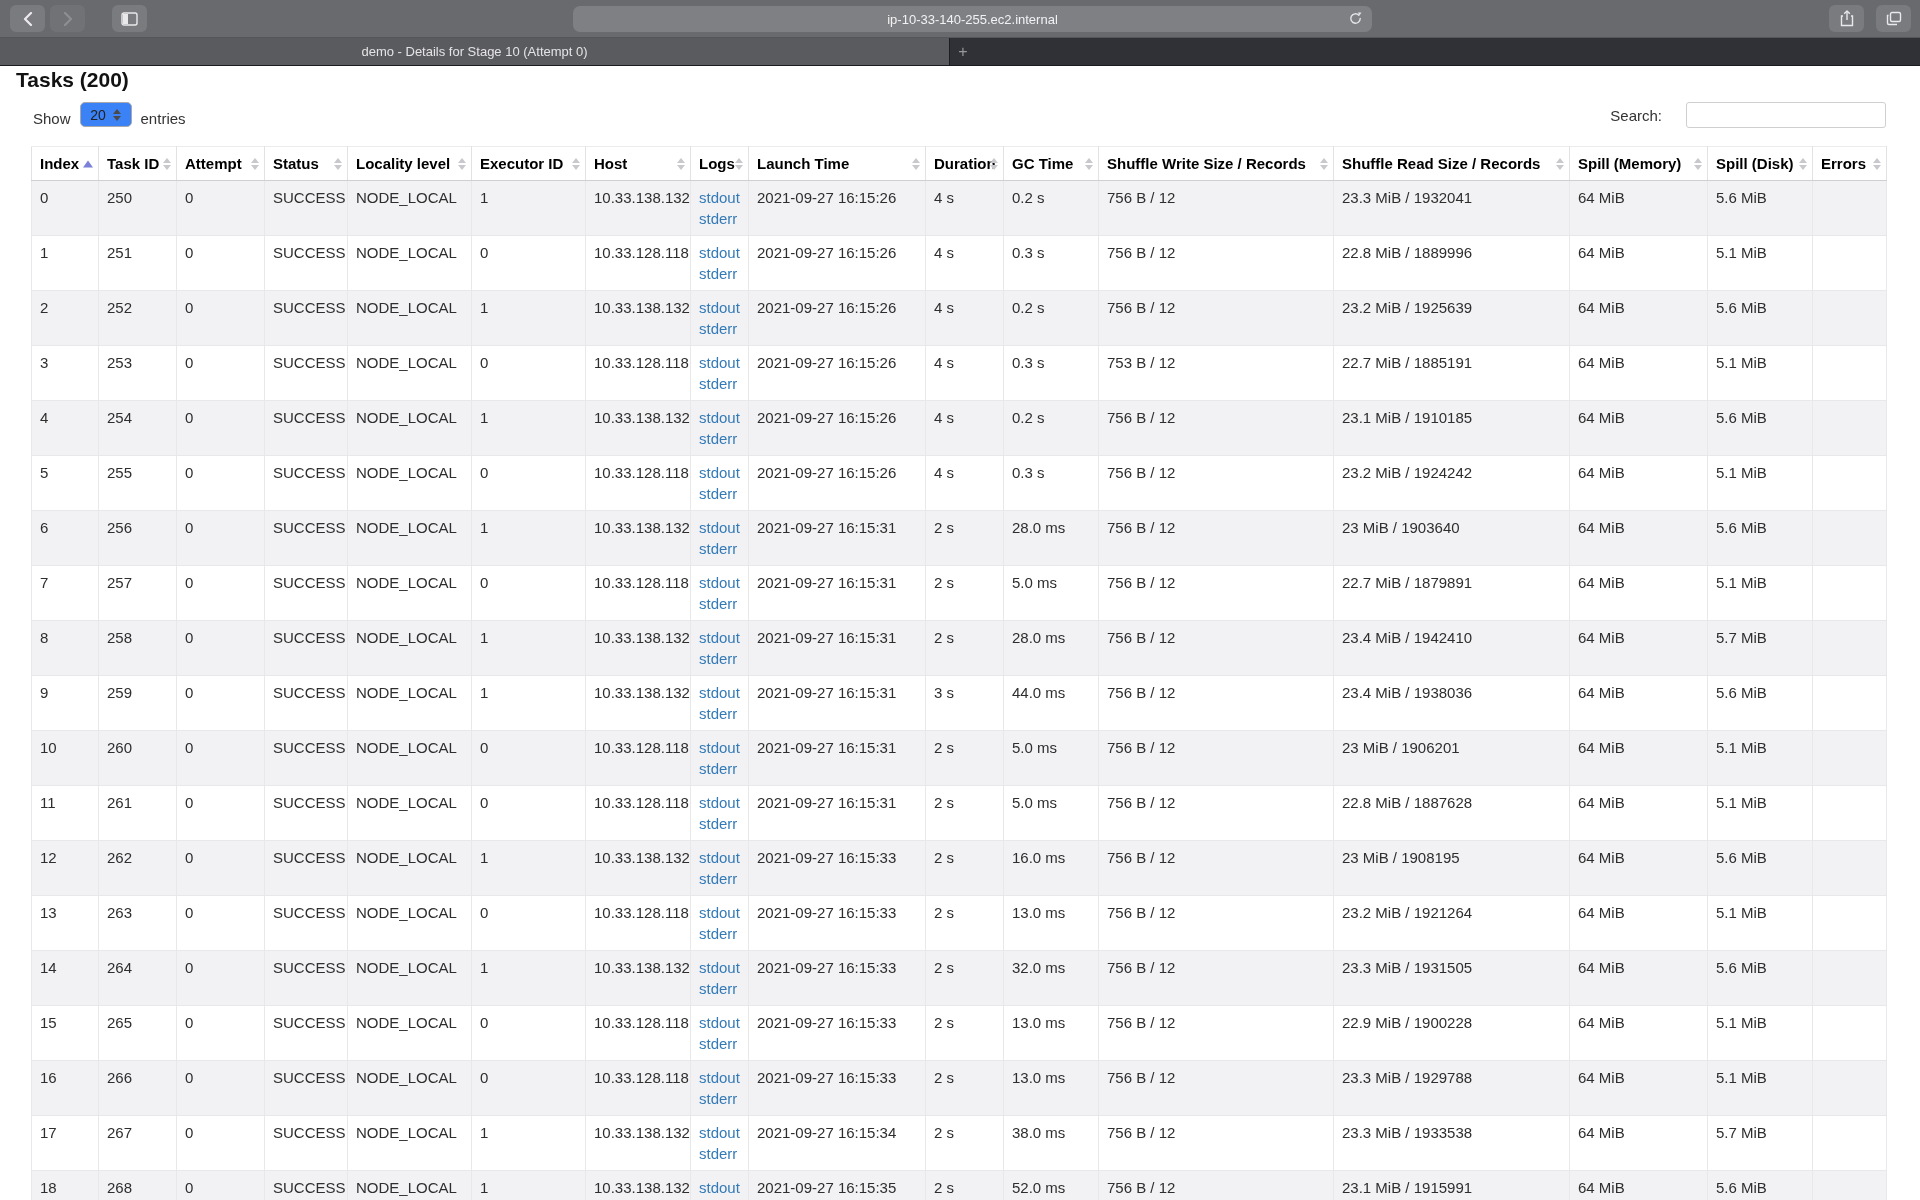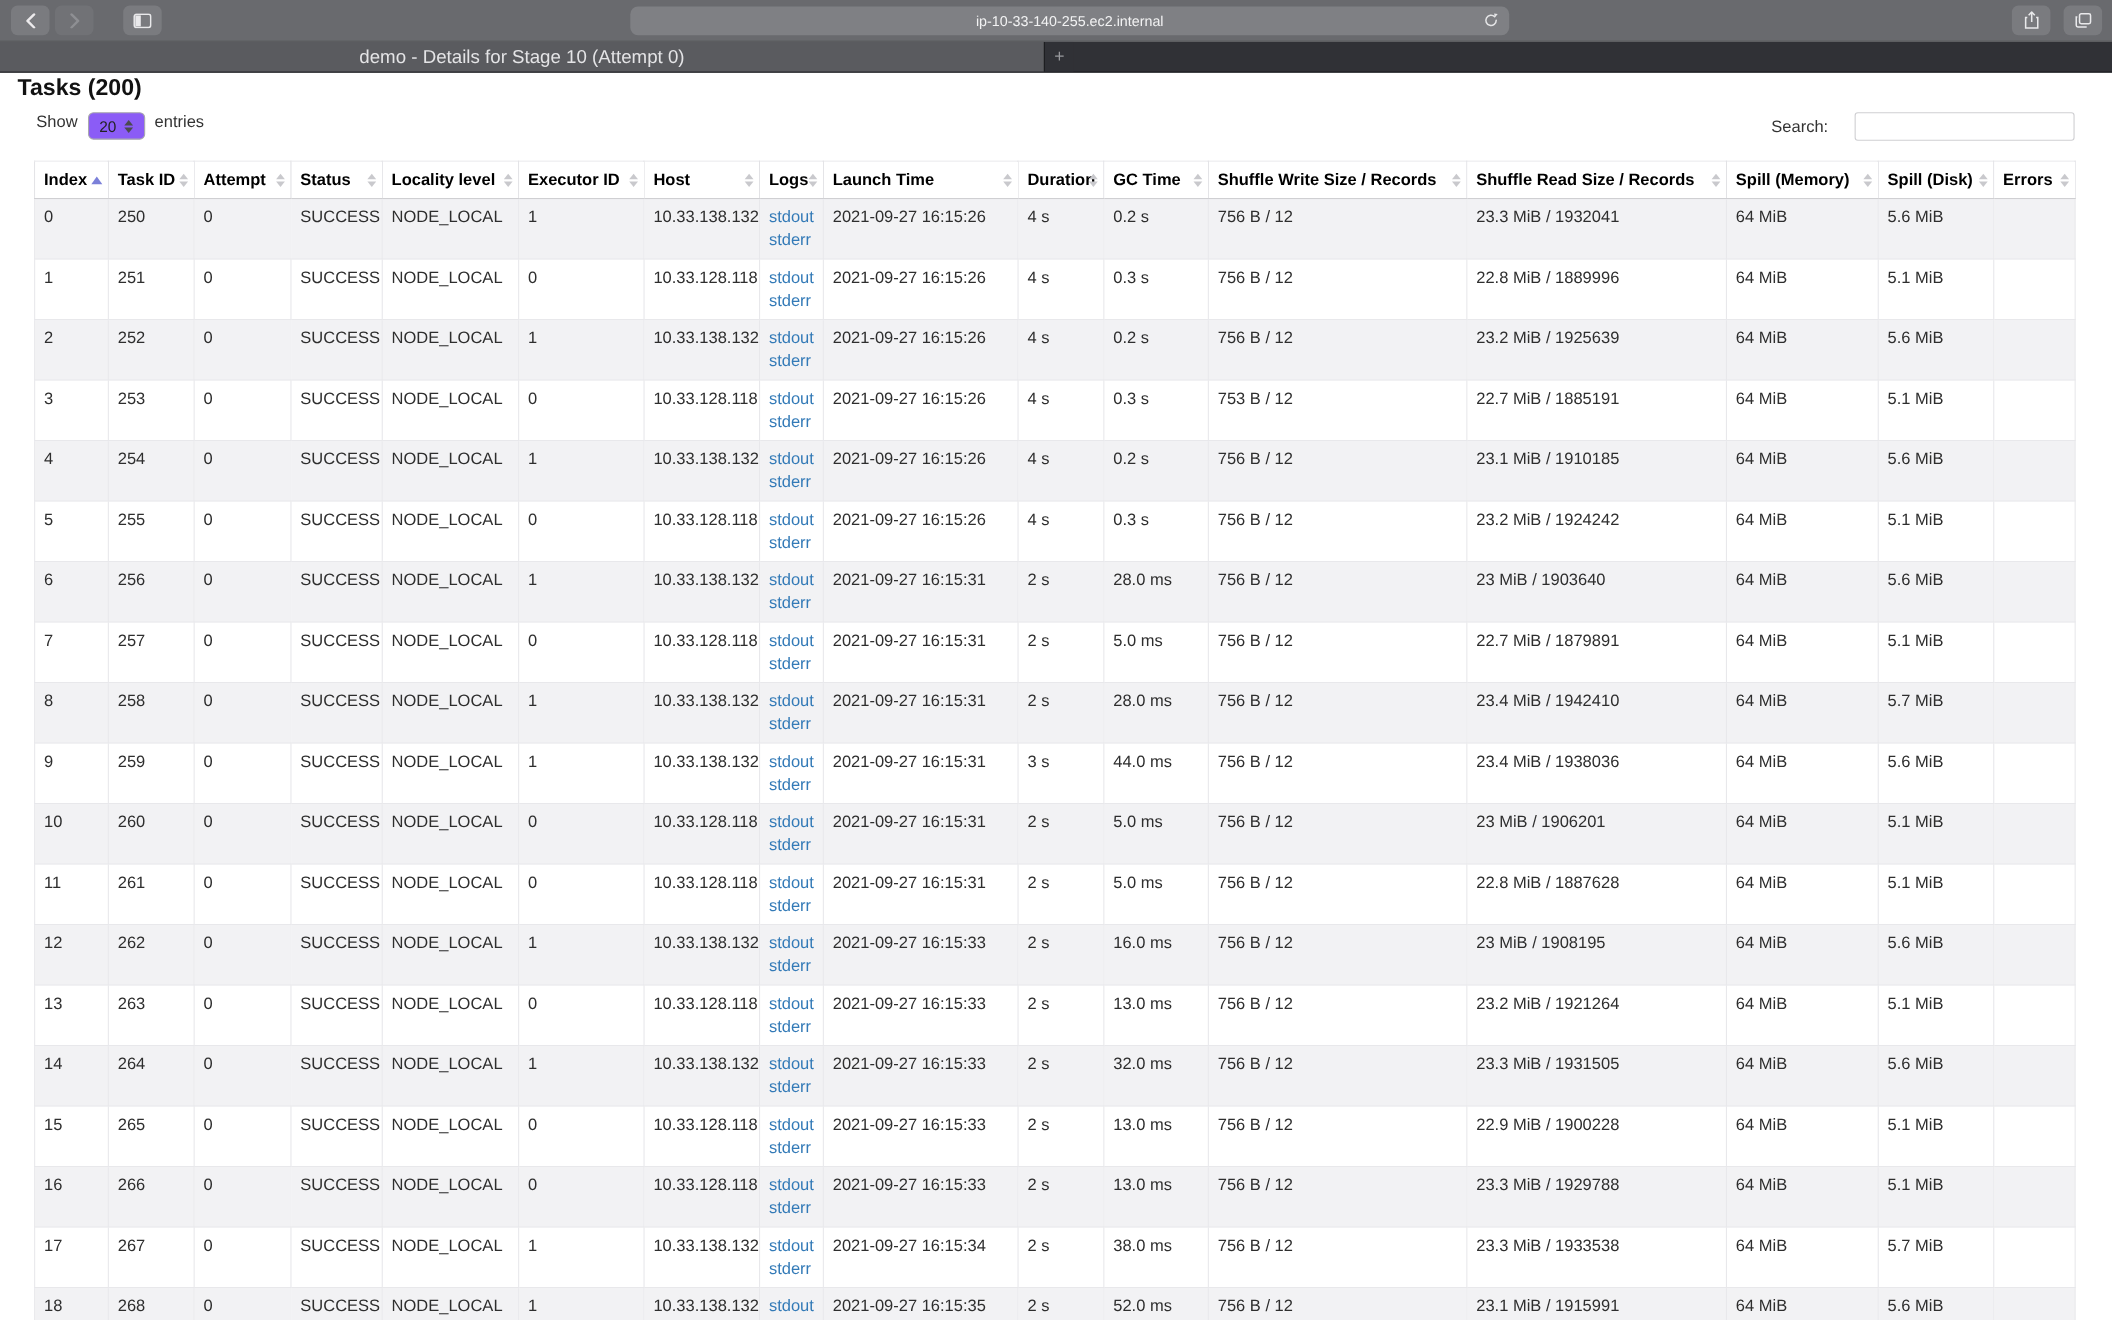--- a/index.html
+++ b/index.html
@@ -42,21 +42,21 @@
 
   
   .tab-bar {
     height: 28px;
     display: flex;
     background: #303136;
     border-bottom: 1px solid #1a1b1e;
   }
   .tab {
     display: flex; align-items: center; justify-content: center;
-    font-size: 17px; overflow: hidden; white-space: nowrap; text-align: center;
+    font-size: 13px; overflow: hidden; white-space: nowrap; text-align: center;
   }
   .tab.active { width: 949px; background: #5a5b5f; color: #e4e4e6; }
   .tab.inactive { flex: 1; background: #303136; color: #a7a8ac; border-left: 1px solid #1d1e21; }
   .new-tab-btn {
     width: 27px; background: #303136; border-left: 1px solid #1d1e21;
     color: #97989c; font-size: 16px; font-weight: 400;
     display: flex; align-items: center; justify-content: center;
   }
 
   
@@ -64,24 +64,24 @@
     font-size: 21px; font-weight: 700; color: #121212;
     margin: 2px 0 0 16px;
   }
   .controls-row {
     margin-top: 10px;
     height: 26px;
     position: relative;
     font-size: 15px;
     color: #333;
   }
-  .show-control { position: absolute; left: 33px; top: 0; display: flex; align-items: flex-start; gap: 9px; }
+  .show-control { position: absolute; left: 33px; top: 0; display: flex; align-items: flex-end; gap: 9px; }
   .length-select {
     width: 52px; height: 25px;
-    border: 1px solid #a9a9ad; border-radius: 5px; background: #8b5cf6;
+    border: 1px solid #a9a9ad; border-radius: 5px; background: #3b82f6;
     display: inline-flex; align-items: center; justify-content: center; gap: 7px;
     font-size: 14px; color: #222;
   }
   .stepper { display: flex; flex-direction: column; gap: 2px; }
   .stepper .up {
     width: 0; height: 0; border-left: 4px solid transparent; border-right: 4px solid transparent;
     border-bottom: 5px solid #4a4a4e;
   }
   .stepper .down {
     width: 0; height: 0; border-left: 4px solid transparent; border-right: 4px solid transparent;

